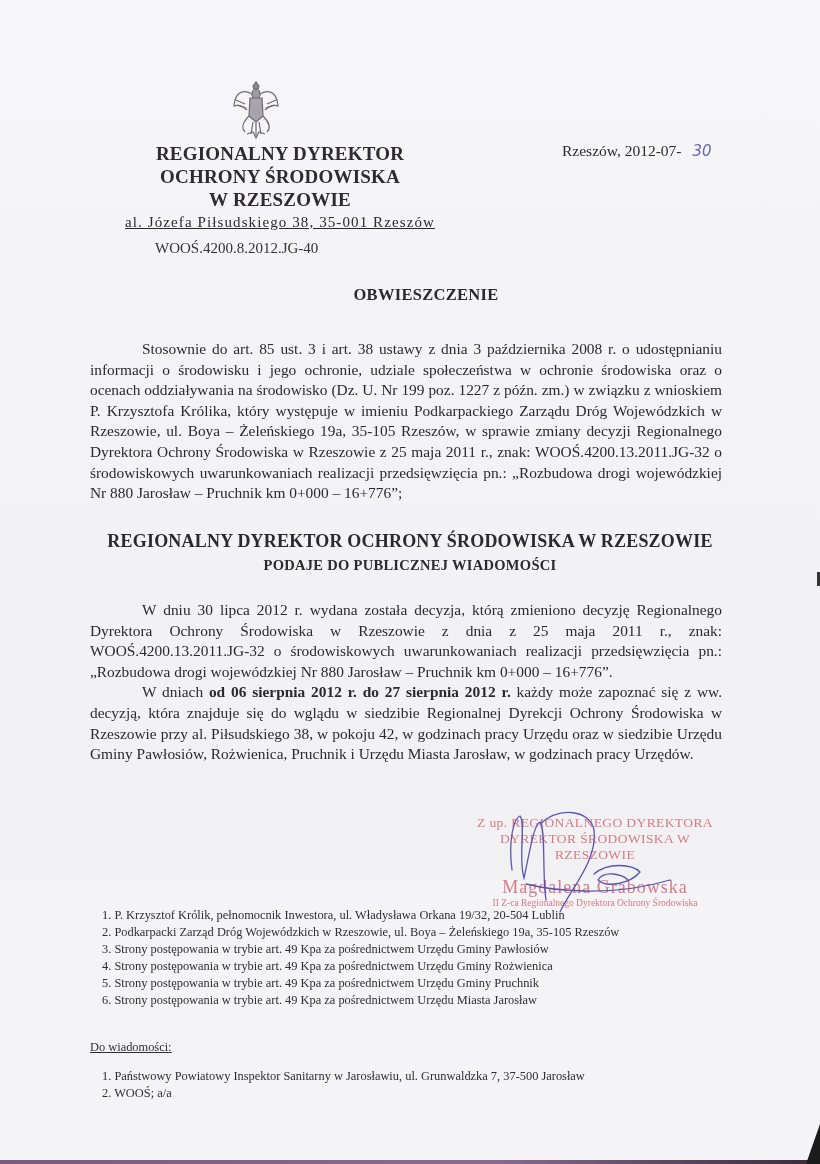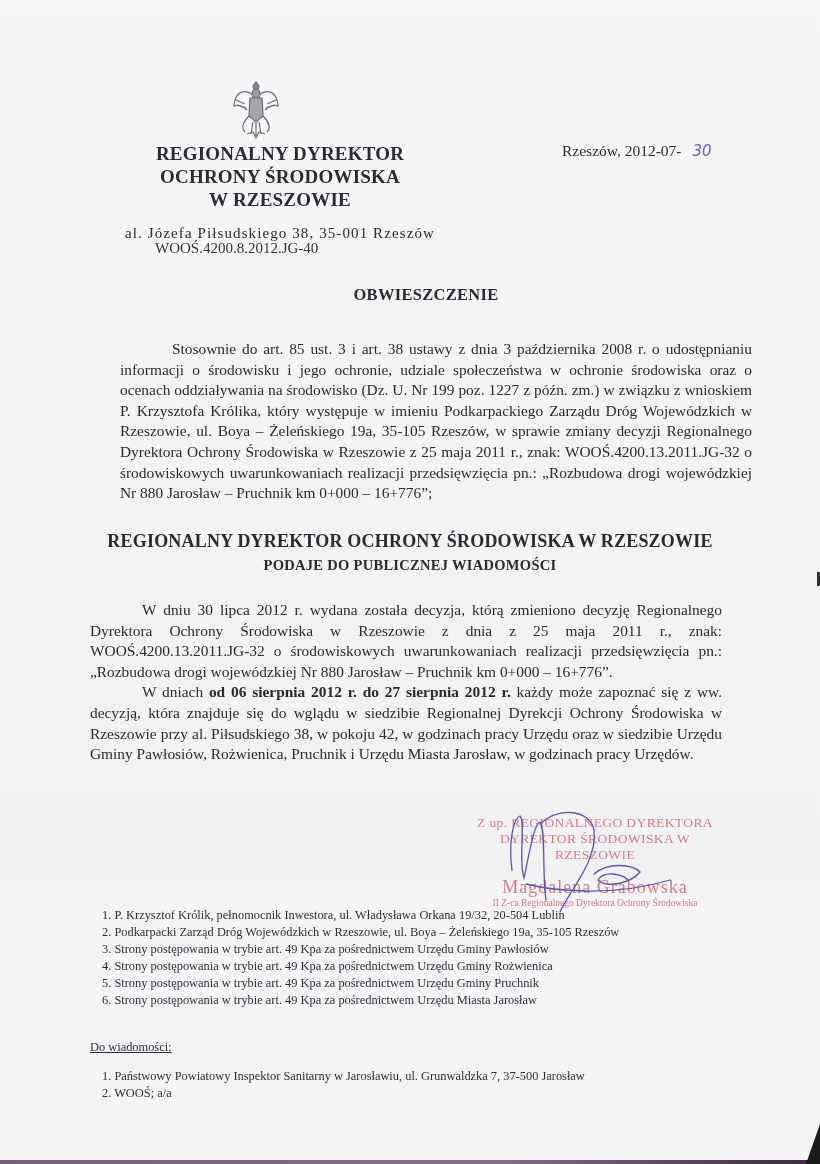--- a/index.html
+++ b/index.html
@@ -28,41 +28,41 @@
   .emblem {
     position: absolute; left: 231px; top: 80px; width: 50px; height: 60px;
   }
   .header-block {
     position: absolute; left: 90px; top: 142px; width: 380px; text-align: center;
   }
   .header-block .t1, .header-block .t2, .header-block .t3 {
     font-weight: bold; font-size: 19px; line-height: 23px; color: #2d2b30; letter-spacing: 0.2px;
   }
   .header-block .addr {
-    font-size: 15px; letter-spacing: 1.1px; line-height: 20px; margin-top: 12px;
+    font-size: 15px; letter-spacing: 1.1px; line-height: 20px; margin-top: 1px; text-decoration: underline;
   }
   .ref-number {
     position: absolute; left: 155px; top: 240px; font-size: 15px; color: #333;
   }
   .place-date {
     position: absolute; left: 562px; top: 142px; font-size: 15.5px;
   }
   .hand-date {
     color: #6a62b8; font-family: "DejaVu Sans", sans-serif; font-size: 15px; font-style: italic; margin-left: 11px;
   }
   .title {
     position: absolute; left: 0; width: 820px; top: 285px; text-align: center;
     font-weight: bold; font-size: 16.5px; letter-spacing: 0.3px; padding-left: 16px;
   }
   .body-text {
     position: absolute; left: 90px; width: 632px;
     font-size: 15.4px; line-height: 20.6px; text-align: justify;
   }
   .body-text p { margin: 0; text-indent: 52px; }
-  .para1 { top: 339px; margin-left: 30px; }
+  .para1 { top: 339px; }
   .heading2 {
     position: absolute; left: 0; width: 820px; top: 531px; text-align: center;
     font-weight: bold; font-size: 18px; letter-spacing: 0.2px;
   }
   .heading3 {
     position: absolute; left: 0; width: 820px; top: 557px; text-align: center;
     font-weight: bold; font-size: 14.5px; letter-spacing: 0.3px;
   }
   .para2 { top: 600px; }
   .stamp {

